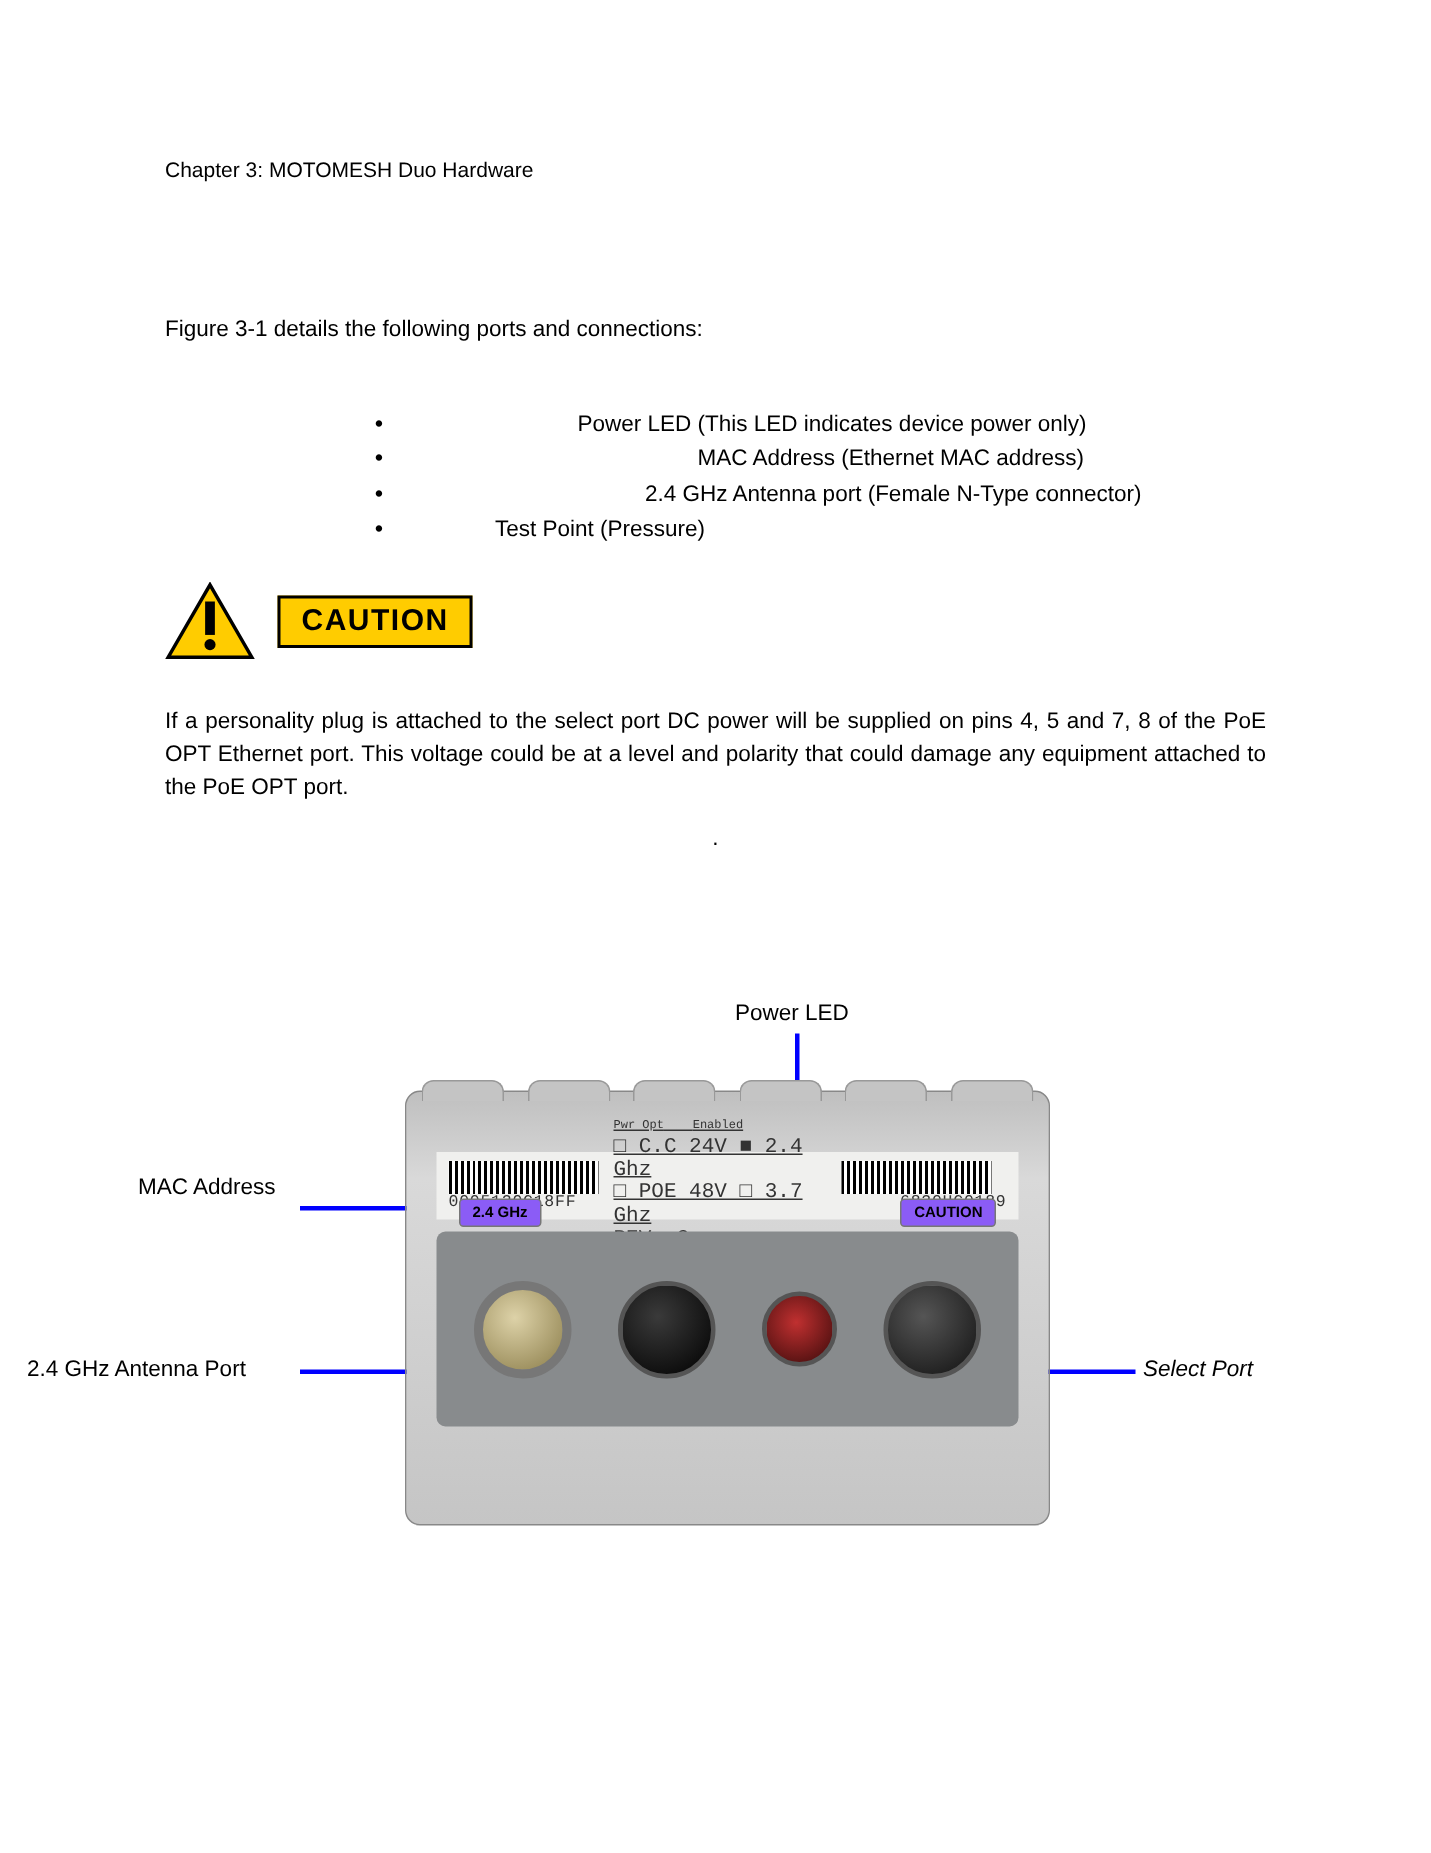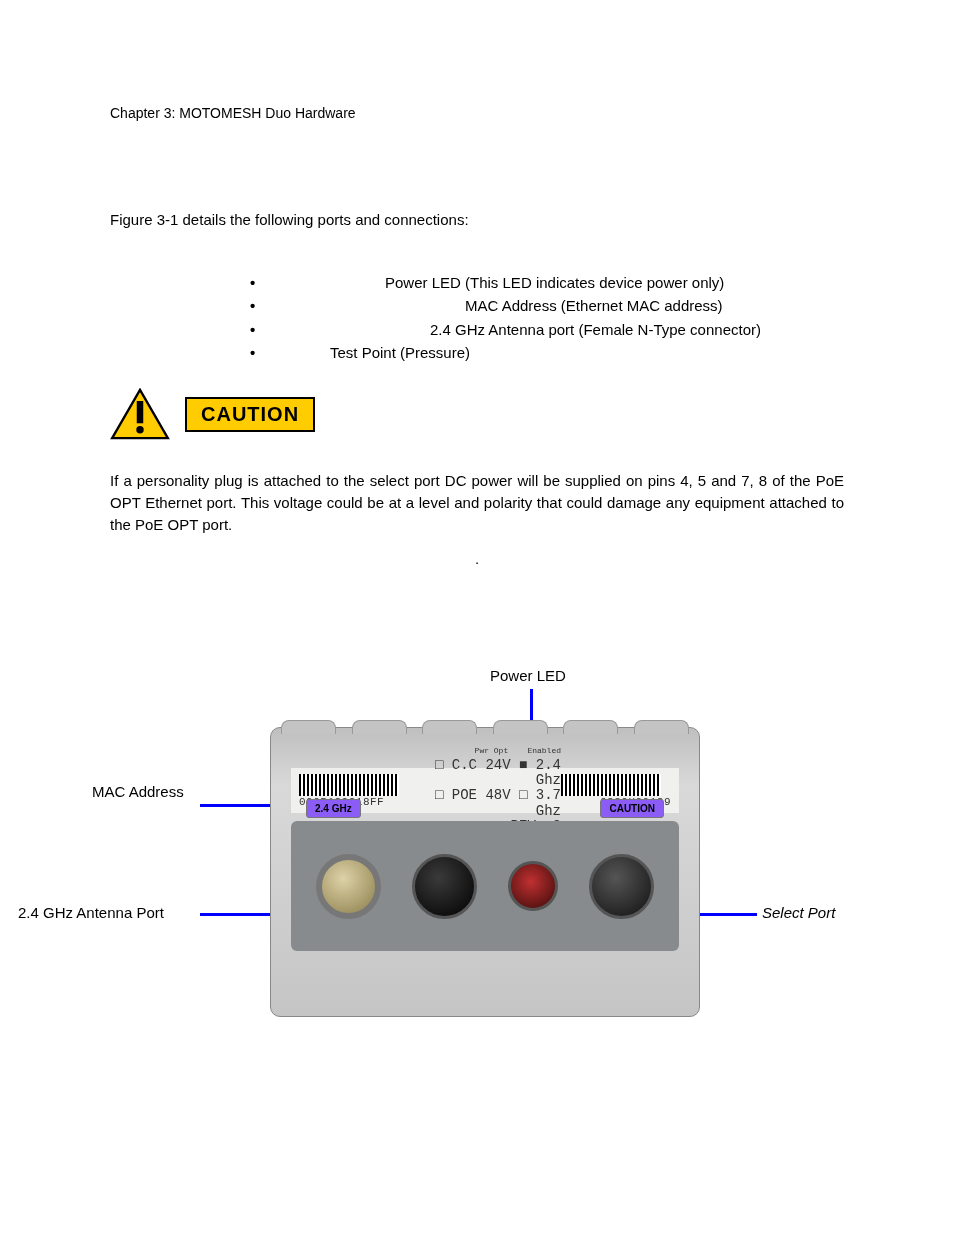--- a/index.html
+++ b/index.html
@@ -159,22 +159,23 @@
     width: 100px;
     background: repeating-linear-gradient(90deg,#000 0,#000 2px,#fff 2px,#fff 4px);
     margin-right: 10px;
   }
   .mac-text, .serial-text {
     font-size: 11px;
     letter-spacing: 0.5px;
   }
   .label-mid {
     flex: 1;
-    text-align: right;
+    text-align: left;
     line-height: 1.1;
+    text-decoration: underline;
   }
   .label-mid .hdr { font-size: 8px; margin-bottom: 2px; }
   .label-mid .row { font-size: 14px; }
   .port-row {
     position: absolute;
     bottom: 65px;
     left: 20px;
     right: 20px;
     height: 130px;
     background: #888b8d;

